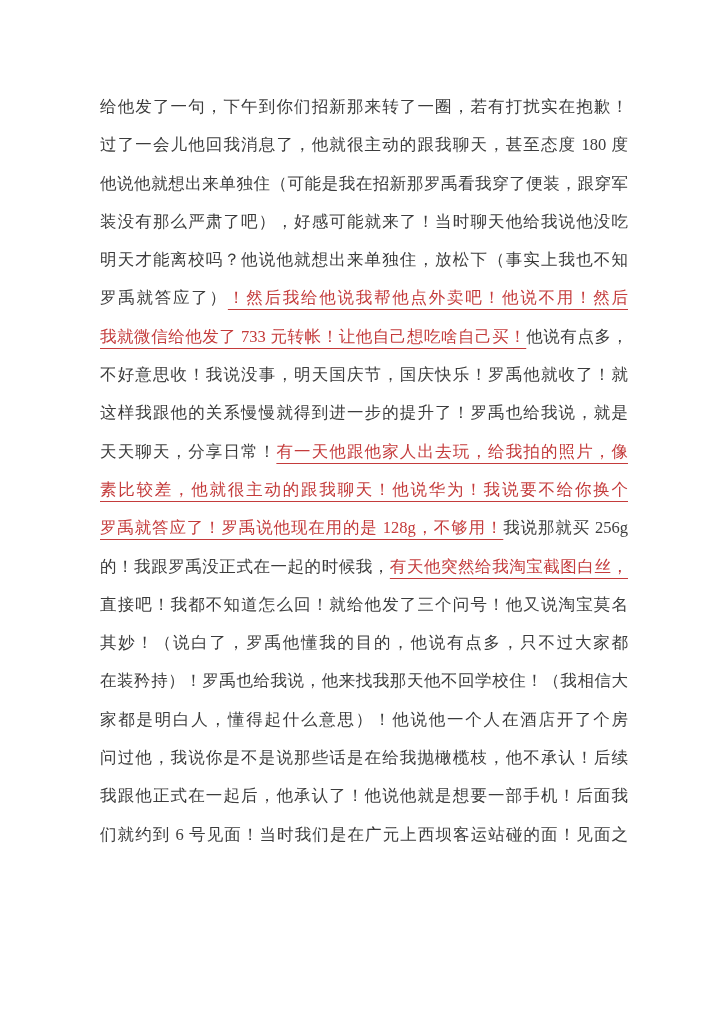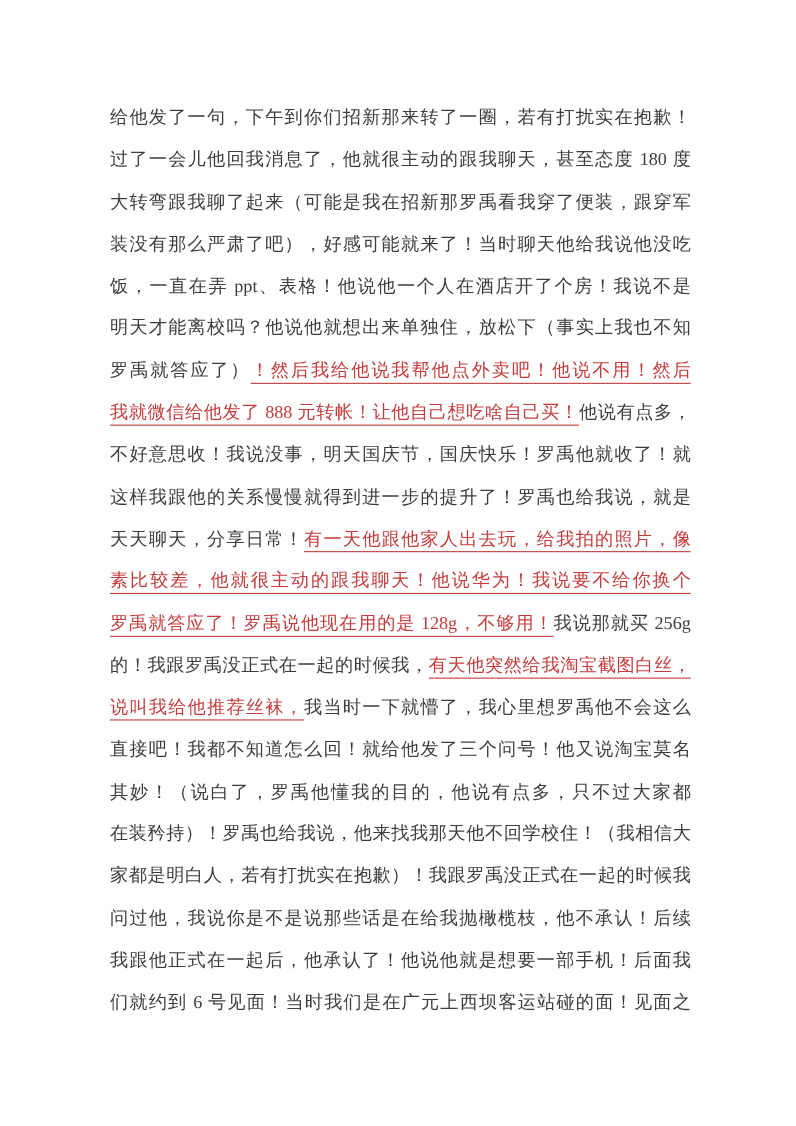--- a/index.html
+++ b/index.html
@@ -44,34 +44,32 @@
     text-underline-offset: 6px;
   }
 </style>
 </head>
 <body>
 
 <div class="page">
   <div class="text-block">
       <div class="line"><span class="seg">给他发了一句，下午到你们招新那来转了一圈，若有打扰实在抱歉！</span></div>
       <div class="line"><span class="seg">过了一会儿他回我消息了，他就很主动的跟我聊天，甚至态度 180 度</span></div>
-      <div class="line"><span class="seg">大转弯跟我聊了起来（可能是我在招新那罗禹看我穿了便装，跟穿军</span></div>
+      <div class="line"><span class="seg">他说他就想出来单独住（可能是我在招新那罗禹看我穿了便装，跟穿军</span></div>
       <div class="line"><span class="seg">装没有那么严肃了吧），好感可能就来了！当时聊天他给我说他没吃</span></div>
-      <div class="line"><span class="seg">饭，一直在弄 ppt、表格！他说他一个人在酒店开了个房！我说不是</span></div>
       <div class="line"><span class="seg">明天才能离校吗？他说他就想出来单独住，放松下（事实上我也不知</span></div>
       <div class="line"><span class="seg">罗禹就答应了）</span><span class="seg red">！然后我给他说我帮他点外卖吧！他说不用！然后</span></div>
-      <div class="line"><span class="seg red">我就微信给他发了 888 元转帐！让他自己想吃啥自己买！</span><span class="seg">他说有点多，</span></div>
+      <div class="line"><span class="seg red">我就微信给他发了 733 元转帐！让他自己想吃啥自己买！</span><span class="seg">他说有点多，</span></div>
       <div class="line"><span class="seg">不好意思收！我说没事，明天国庆节，国庆快乐！罗禹他就收了！就</span></div>
       <div class="line"><span class="seg">这样我跟他的关系慢慢就得到进一步的提升了！罗禹也给我说，就是</span></div>
       <div class="line"><span class="seg">天天聊天，分享日常！</span><span class="seg red">有一天他跟他家人出去玩，给我拍的照片，像</span></div>
       <div class="line"><span class="seg red">素比较差，他就很主动的跟我聊天！他说华为！我说要不给你换个 13pro！</span></div>
       <div class="line"><span class="seg red">罗禹就答应了！罗禹说他现在用的是 128g，不够用！</span><span class="seg">我说那就买 256g</span></div>
       <div class="line"><span class="seg">的！我跟罗禹没正式在一起的时候我，</span><span class="seg red">有天他突然给我淘宝截图白丝，</span></div>
-      <div class="line"><span class="seg red">说叫我给他推荐丝袜，</span><span class="seg">我当时一下就懵了，我心里想罗禹他不会这么</span></div>
       <div class="line"><span class="seg">直接吧！我都不知道怎么回！就给他发了三个问号！他又说淘宝莫名</span></div>
       <div class="line"><span class="seg">其妙！（说白了，罗禹他懂我的目的，他说有点多，只不过大家都</span></div>
       <div class="line"><span class="seg">在装矜持）！罗禹也给我说，他来找我那天他不回学校住！（我相信大</span></div>
-      <div class="line"><span class="seg">家都是明白人，若有打扰实在抱歉）！我跟罗禹没正式在一起的时候我</span></div>
+      <div class="line"><span class="seg">家都是明白人，懂得起什么意思）！他说他一个人在酒店开了个房</span></div>
       <div class="line"><span class="seg">问过他，我说你是不是说那些话是在给我抛橄榄枝，他不承认！后续</span></div>
       <div class="line"><span class="seg">我跟他正式在一起后，他承认了！他说他就是想要一部手机！后面我</span></div>
       <div class="line"><span class="seg">们就约到 6 号见面！当时我们是在广元上西坝客运站碰的面！见面之</span></div>
     </div>
 </div>
 
 </body></html>

